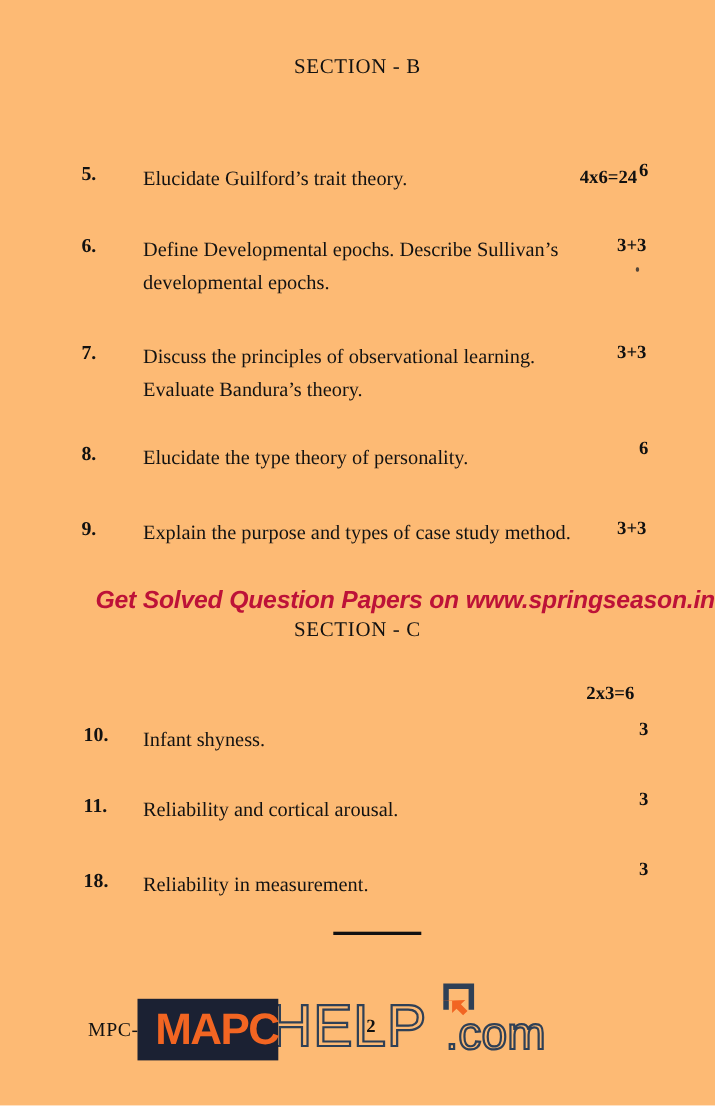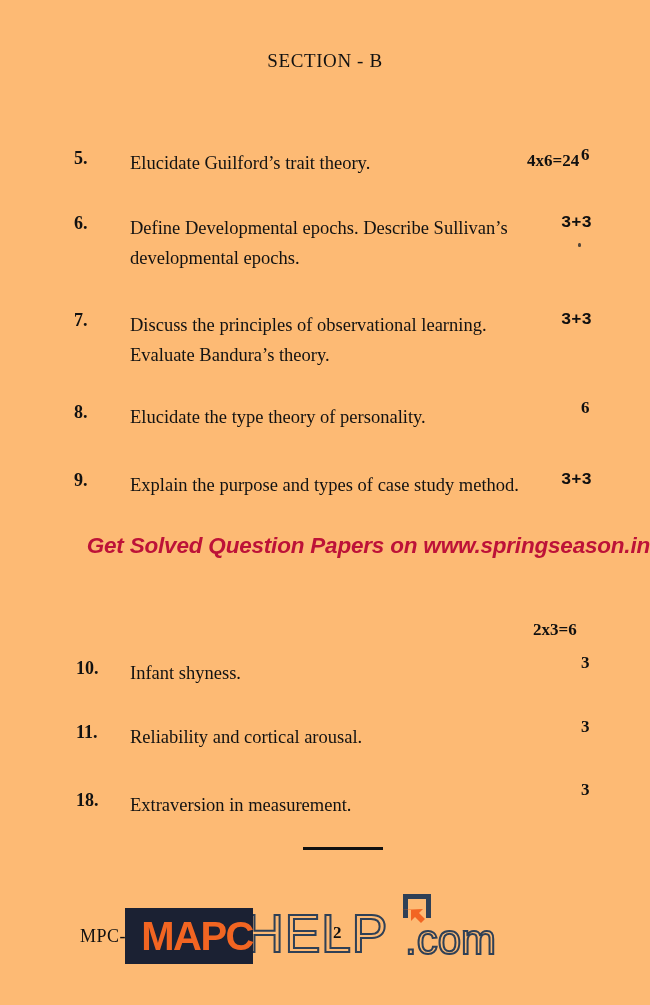--- a/index.html
+++ b/index.html
@@ -81,21 +81,21 @@
     line-height: 30px;
     color: #121212;
   }
   .q-marks {
     position: absolute;
     top: 0;
     font-size: 17px;
     font-weight: bold;
     color: #101010;
   }
-  .marks-pair { left: 487px; font-family: Liberation Mono, monospace; }
+  .marks-pair { left: 487px; }
   .marks-single { left: 507px; }
 
   #q5  { top: 148px; }
   #q6  { top: 213px; }
   #q7  { top: 310px; }
   #q8  { top: 402px; }
   #q9  { top: 470px; }
   #q10 { top: 658px; }
   #q11 { top: 722px; }
   #q12 { top: 790px; }
@@ -269,39 +269,40 @@
   </div>
 
   <div class="question" id="q9">
     <span class="q-num">9.</span>
     <span class="q-text">Explain the purpose and types of case study method.</span>
     <span class="q-marks marks-pair">3+3</span>
   </div>
 
   <div id="watermark">Get Solved Question Papers on www.springseason.in</div>
 
+  <div class="section-heading" id="sec-c-heading">SECTION - C</div>
 
 
   <div class="total-marks" id="sec-c-total">2x3=6</div>
 
   <div class="question" id="q10">
     <span class="q-num">10.</span>
     <span class="q-text">Infant shyness.</span>
     <span class="q-marks marks-single">3</span>
   </div>
 
   <div class="question" id="q11">
     <span class="q-num">11.</span>
     <span class="q-text">Reliability and cortical arousal.</span>
     <span class="q-marks marks-single">3</span>
   </div>
 
   <div class="question" id="q12">
     <span class="q-num">18.</span>
-    <span class="q-text">Extraversion in measurement.</span>
+    <span class="q-text">Reliability in measurement.</span>
     <span class="q-marks marks-single">3</span>
   </div>
 
   <div id="footer-rule"></div>
 
   <div id="paper-code">MPC-</div>
 
   <div id="page-number">2</div>
 
   <div id="logo">

